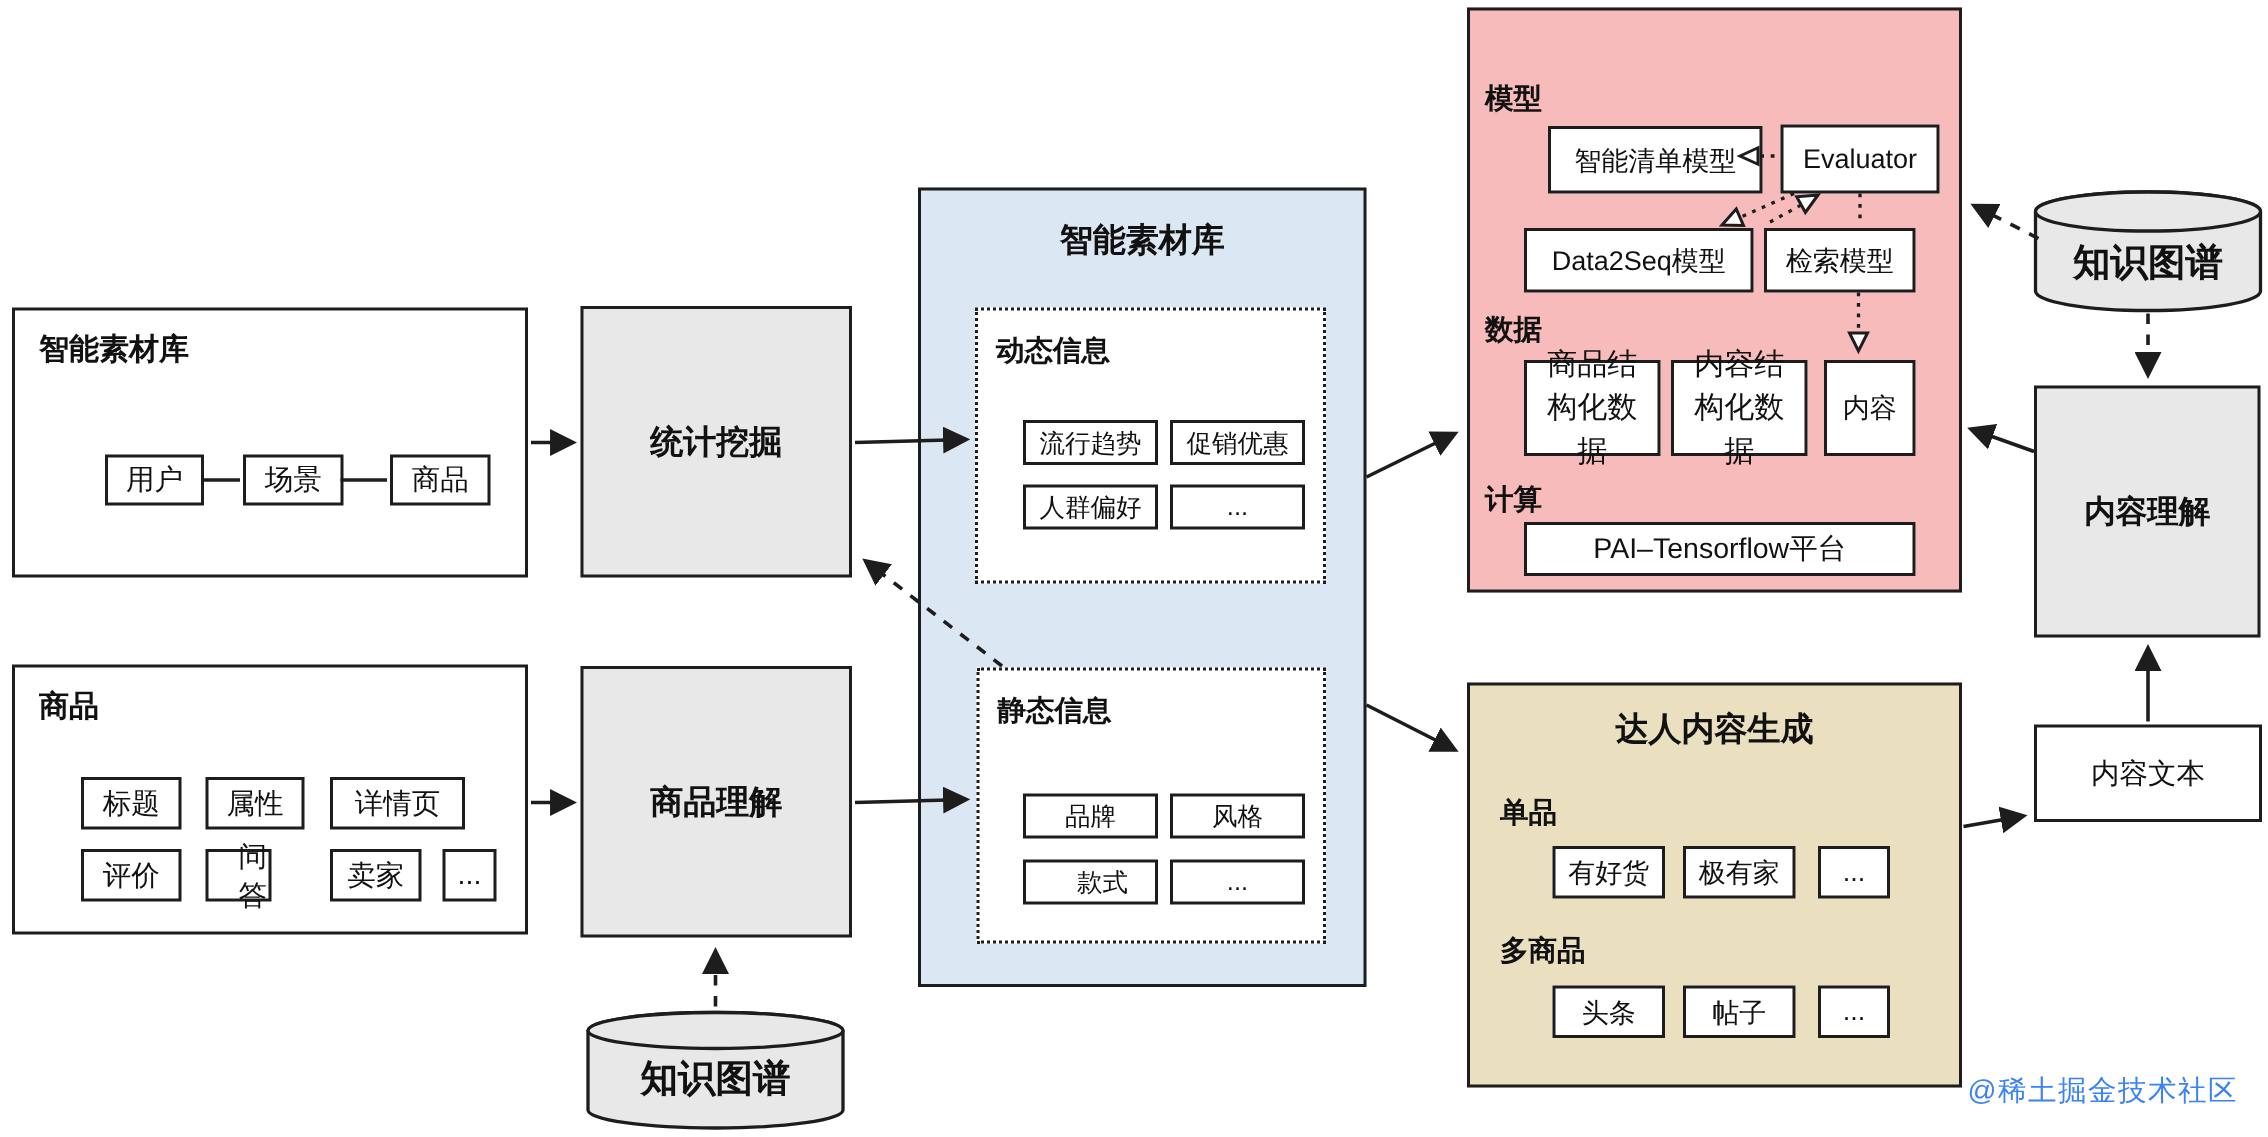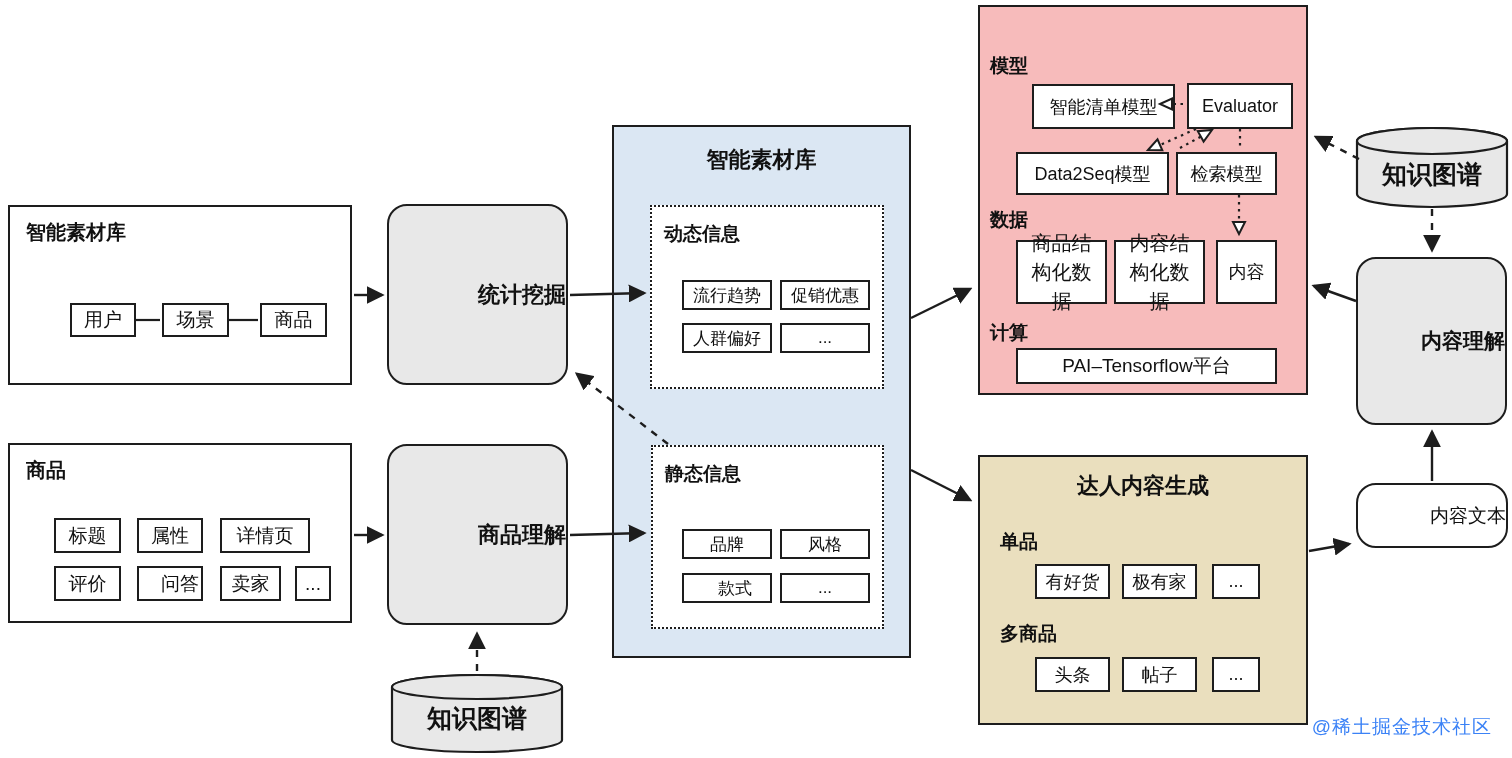--- a/index.html
+++ b/index.html
@@ -8,21 +8,21 @@
   .panel{position:absolute;border:2px solid #1d1d1d;box-sizing:border-box;background:#fff;}
   .fill-gray{background:#e8e8e8;}
   .fill-pink{background:#f7bbbb;}
   .fill-blue{background:#dbe7f3;}
   .fill-tan{background:#eadfbe;}
   .box{position:absolute;border:2px solid #1d1d1d;box-sizing:border-box;background:#fff;
        display:flex;align-items:center;justify-content:center;font-size:19px;}
   .dotted{position:absolute;border:2px dotted #1d1d1d;box-sizing:border-box;background:#fff;}
   .lbl{position:absolute;font-weight:bold;font-size:19px;}
   .title-c{position:absolute;left:0;right:0;text-align:center;font-weight:bold;font-size:22px;}
-  .big-center{display:flex;align-items:center;justify-content:flex-end;font-weight:bold;font-size:22px;border-radius:20px;}
+  .big-center{display:flex;align-items:center;justify-content:center;font-weight:bold;font-size:22px;}
   .small{font-size:17px;}
   .wrap2{font-size:20px;line-height:1.45;text-align:center;padding:0 8px;}
   .cyl-lbl{position:absolute;text-align:center;font-weight:bold;font-size:25px;z-index:10;}
   #overlay{position:absolute;left:0;top:0;width:1512px;height:758px;z-index:5;pointer-events:none;}
   .watermark{position:absolute;right:20px;top:714px;font-size:19px;color:#3b82f6;letter-spacing:1px;}
 </style>
 </head>
 <body>
 
 <div id="canvas">
@@ -33,21 +33,21 @@
     <div class="box" style="left:152px;top:96px;width:67px;height:34px;">场景</div>
     <div class="box" style="left:250px;top:96px;width:67px;height:34px;">商品</div>
   </div>
 
   <div class="panel" style="left:8px;top:443px;width:344px;height:180px;">
     <div class="lbl" style="left:16px;top:12px;font-size:20px;">商品</div>
     <div class="box" style="left:44px;top:73px;width:67px;height:35px;">标题</div>
     <div class="box" style="left:127px;top:73px;width:66px;height:35px;">属性</div>
     <div class="box" style="left:210px;top:73px;width:90px;height:35px;">详情页</div>
     <div class="box" style="left:44px;top:121px;width:67px;height:35px;">评价</div>
-    <div class="box" style="left:127px;top:121px;width:66px;height:35px;padding-left:20px;">问答</div>
+    <div class="box" style="left:127px;top:121px;width:44px;height:35px;padding-left:20px;">问答</div>
     <div class="box" style="left:210px;top:121px;width:61px;height:35px;">卖家</div>
     <div class="box" style="left:285px;top:121px;width:36px;height:35px;">...</div>
   </div>
 
   <div class="panel fill-gray big-center" style="left:387px;top:204px;width:181px;height:181px;">
     <span>统计挖掘</span>
   </div>
 
   <div class="panel fill-gray big-center" style="left:387px;top:444px;width:181px;height:181px;">
     <span>商品理解</span>

